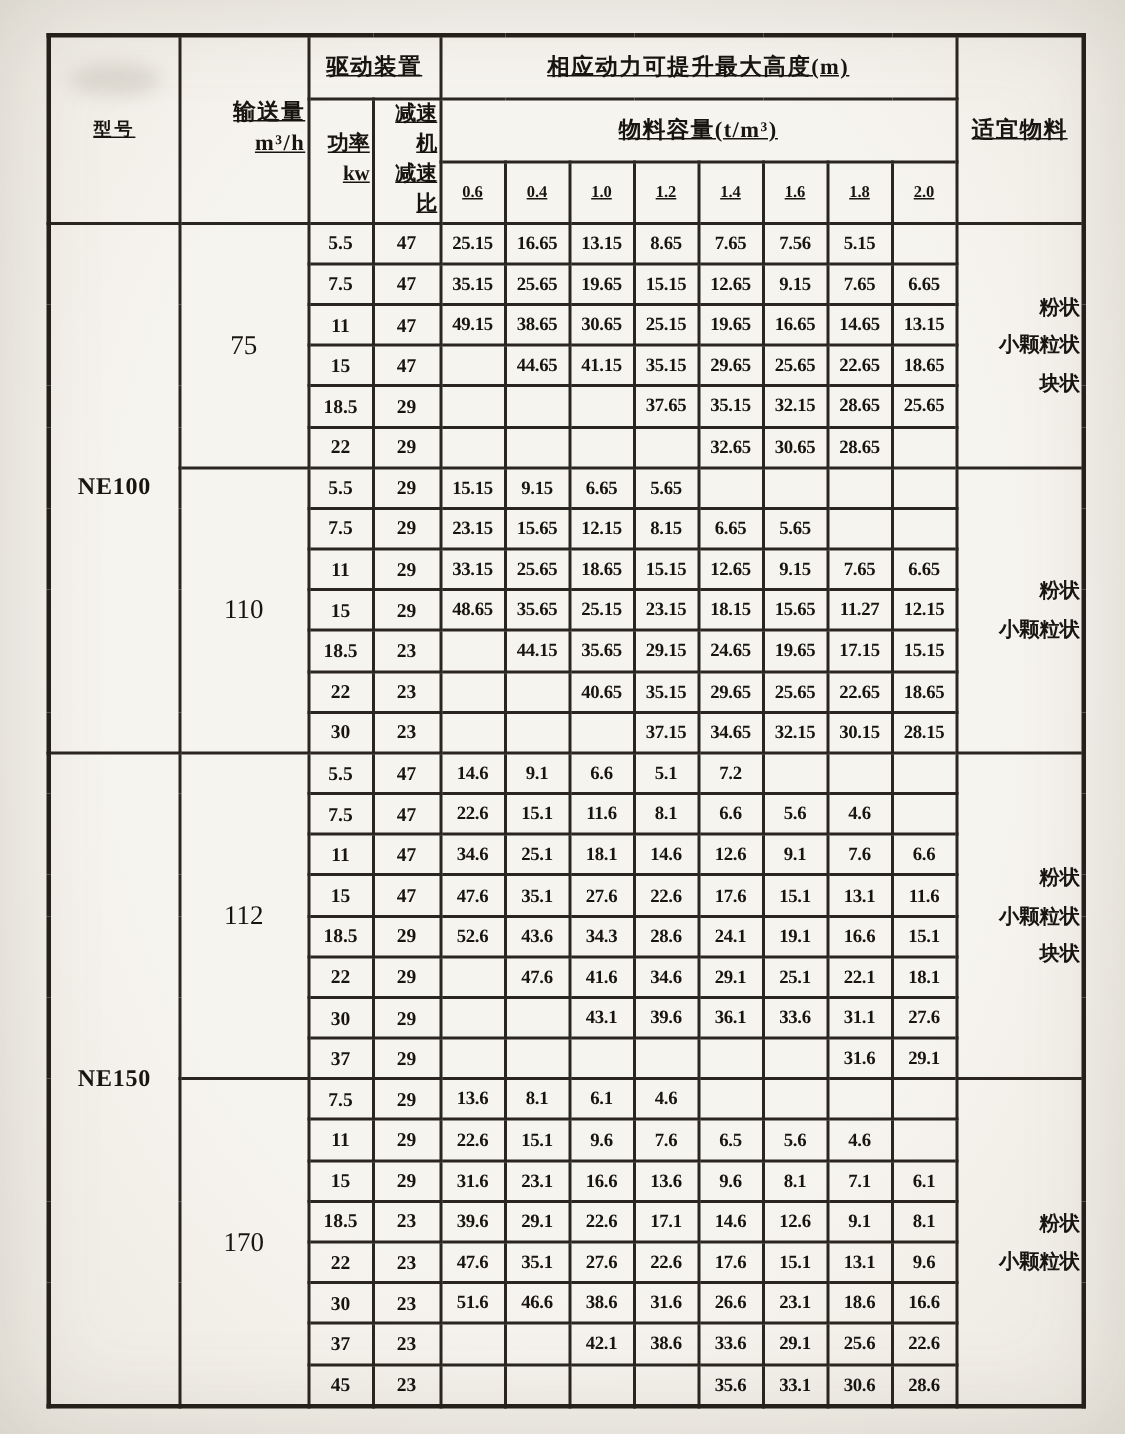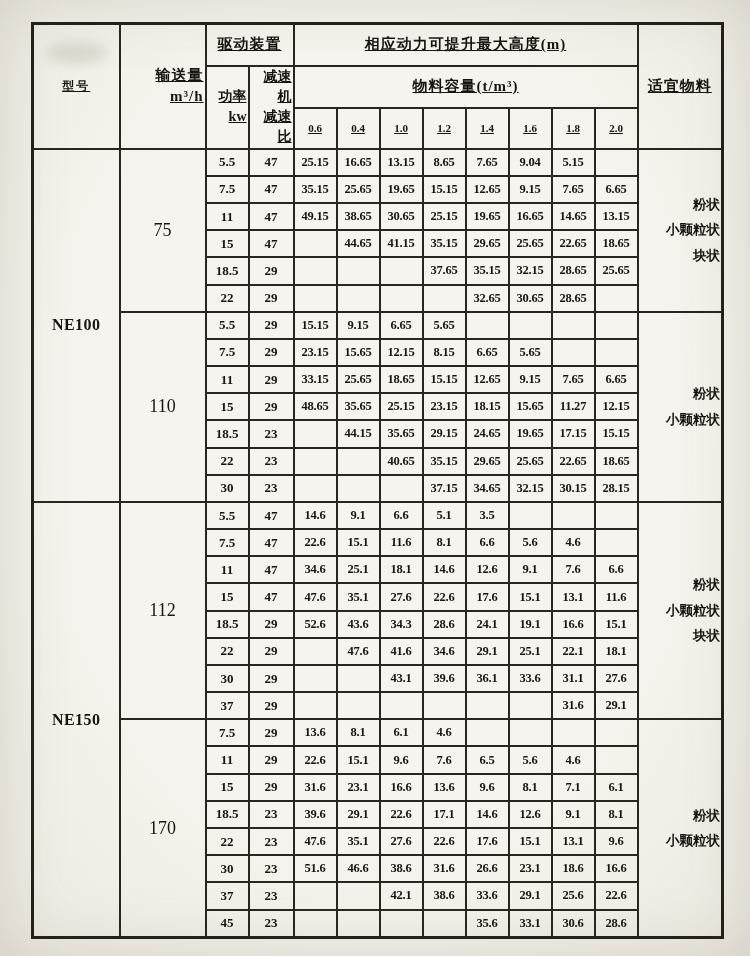--- a/index.html
+++ b/index.html
@@ -104,21 +104,21 @@
         <tr>
           <td class="model-cell" rowspan="13">NE100</td>
           <td class="capacity-cell" rowspan="6">75</td>
           <td class="power-cell">5.5</td>
           <td class="ratio-cell">47</td>
           <td class="value-cell">25.15</td>
           <td class="value-cell">16.65</td>
           <td class="value-cell">13.15</td>
           <td class="value-cell">8.65</td>
           <td class="value-cell">7.65</td>
-          <td class="value-cell">9.04</td>
+          <td class="value-cell">7.56</td>
           <td class="value-cell">5.15</td>
           <td class="value-cell"></td>
           <td class="material-cell" rowspan="6">
             <div class="line">粉状</div>
             <div class="line">小颗粒状</div>
             <div class="line">块状</div>
           </td>
         </tr>
         <tr>
           <td class="power-cell">7.5</td>
@@ -271,21 +271,21 @@
         </tr>
         <tr>
           <td class="model-cell" rowspan="16">NE150</td>
           <td class="capacity-cell" rowspan="8">112</td>
           <td class="power-cell">5.5</td>
           <td class="ratio-cell">47</td>
           <td class="value-cell">14.6</td>
           <td class="value-cell">9.1</td>
           <td class="value-cell">6.6</td>
           <td class="value-cell">5.1</td>
-          <td class="value-cell">3.5</td>
+          <td class="value-cell">7.2</td>
           <td class="value-cell"></td>
           <td class="value-cell"></td>
           <td class="value-cell"></td>
           <td class="material-cell" rowspan="8">
             <div class="line">粉状</div>
             <div class="line">小颗粒状</div>
             <div class="line">块状</div>
           </td>
         </tr>
         <tr>

